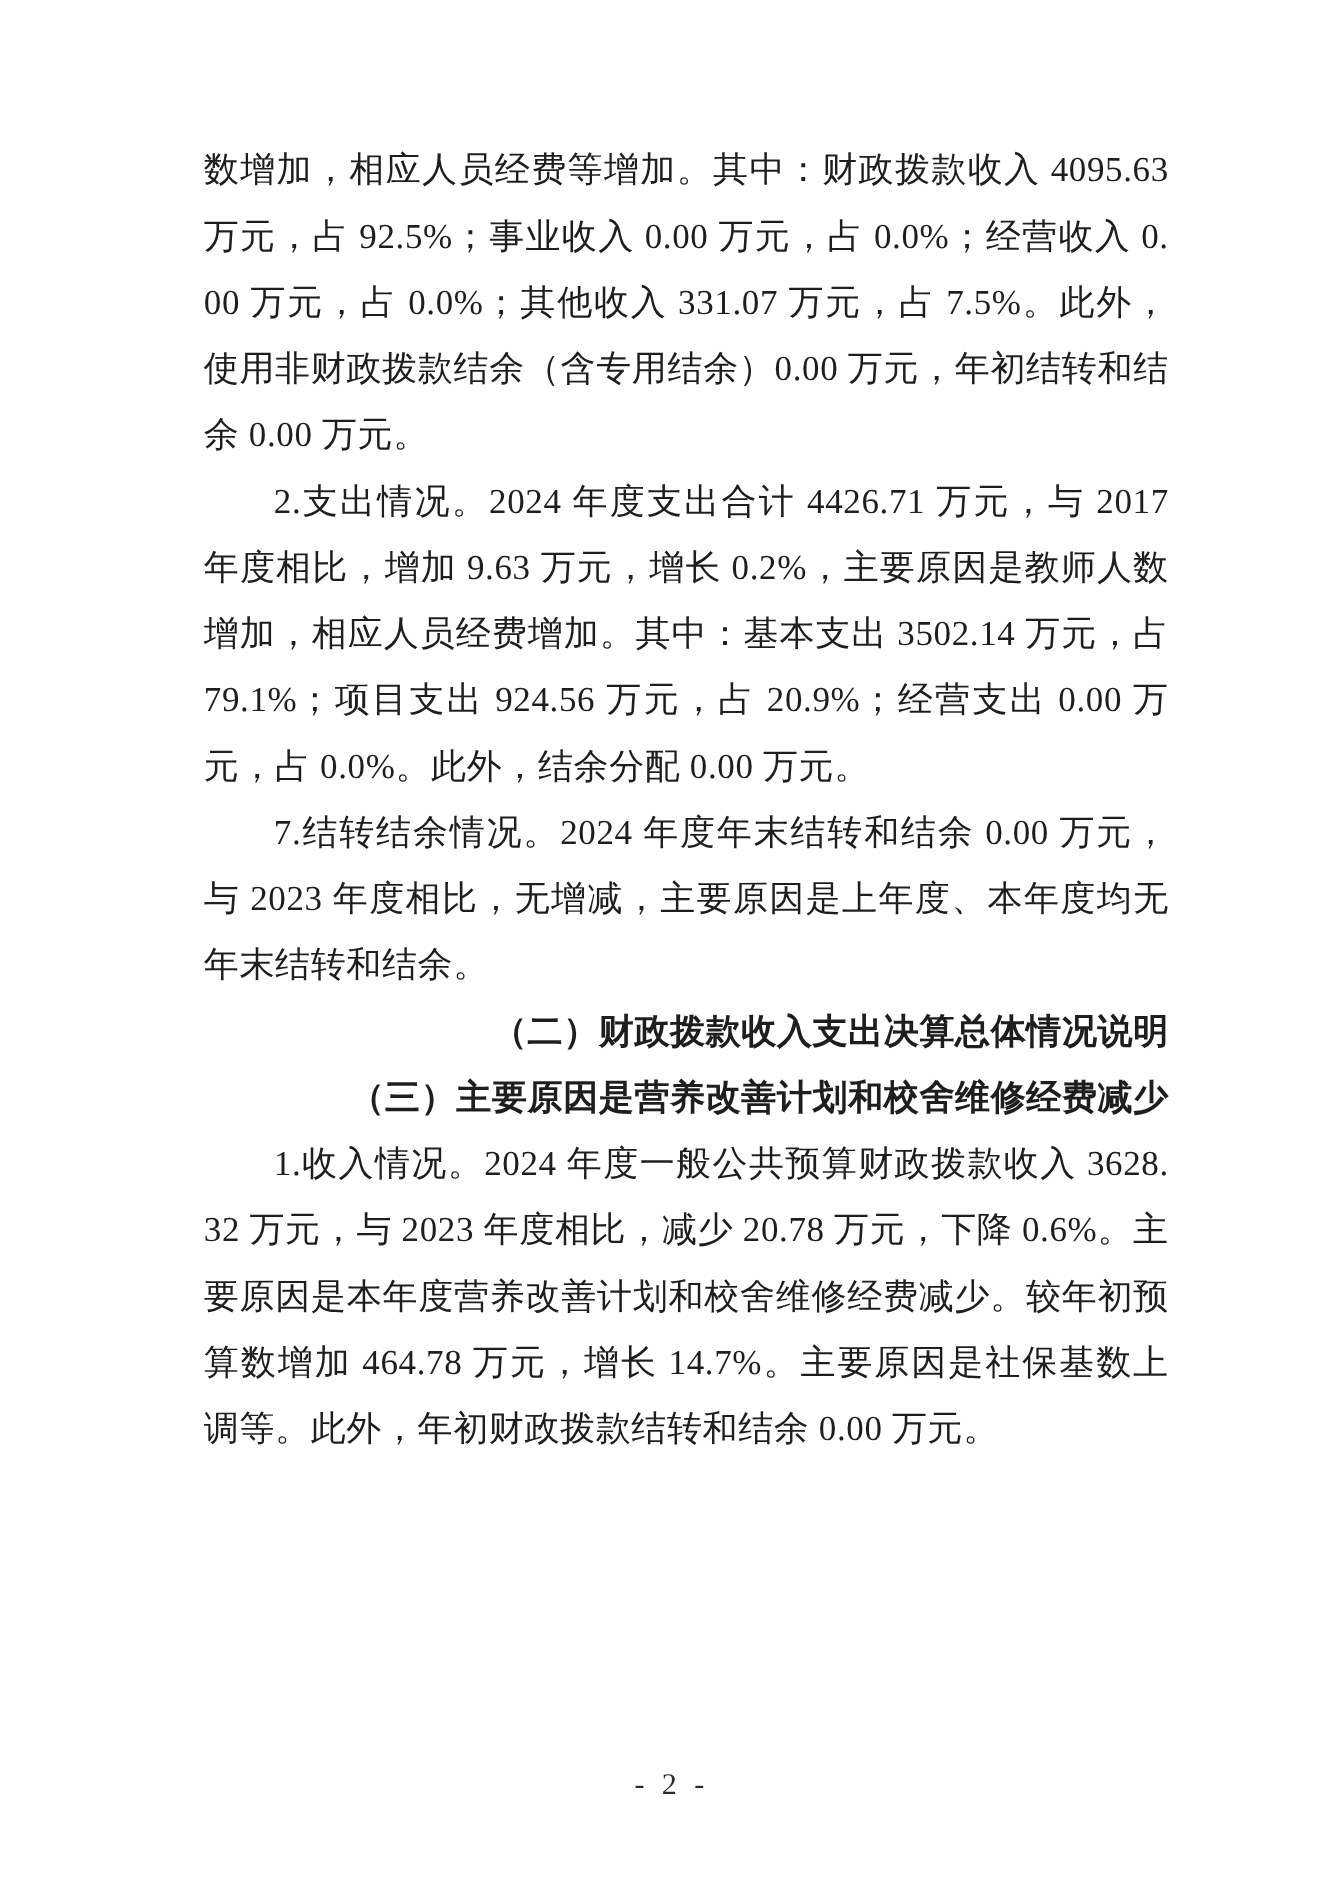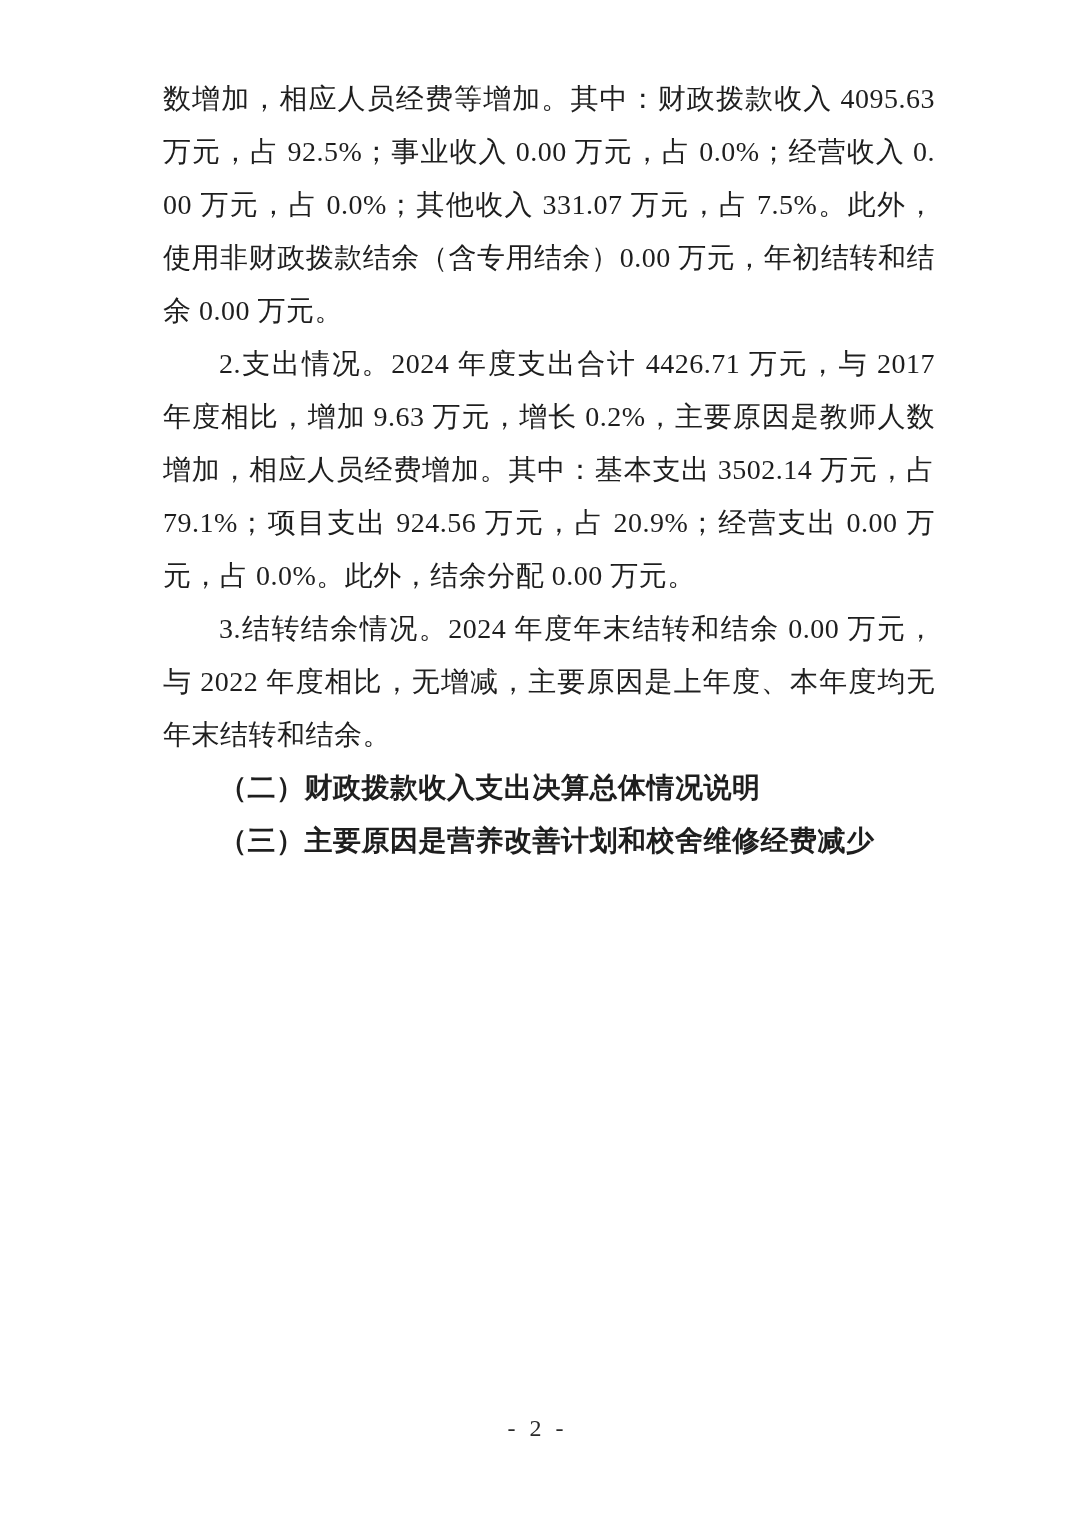--- a/index.html
+++ b/index.html
@@ -7,40 +7,40 @@
     padding: 0;
     background: #ffffff;
   }
   .page {
     position: relative;
     width: 1075px;
     height: 1520px;
     margin: 0 auto;
     background: #ffffff;
     box-sizing: border-box;
-    padding: 72px 140px 0 163px;
+    padding: 110px 140px 0 163px;
     font-family: "Liberation Serif", "DejaVu Serif", serif;
     color: #1e1e1e;
     overflow: hidden;
   }
   .para {
     margin: 0;
     font-size: 28px;
     line-height: 53px;
     text-align: justify;
     text-indent: 2em;
     letter-spacing: 0.5px;
     word-break: break-all;
   }
   .para.continuation {
     text-indent: 0;
   }
   .para.heading {
     font-weight: bold;
-    text-align: left;
+    text-align: right;
   }
   .page-footer {
     position: absolute;
     left: 0;
     bottom: 78px;
     width: 100%;
     text-align: center;
     font-size: 24px;
     line-height: 28px;
     color: #2a2a2a;
@@ -49,23 +49,24 @@
 </style>
 </head>
 <body>
 
 <div class="page">
 
   <p class="para continuation">数增加，相应人员经费等增加。其中：财政拨款收入 4095.63 万元，占 92.5%；事业收入 0.00 万元，占 0.0%；经营收入 0.00 万元，占 0.0%；其他收入 331.07 万元，占 7.5%。此外，使用非财政拨款结余（含专用结余）0.00 万元，年初结转和结余 0.00 万元。</p>
 
   <p class="para">2.支出情况。2024 年度支出合计 4426.71 万元，与 2017 年度相比，增加 9.63 万元，增长 0.2%，主要原因是教师人数增加，相应人员经费增加。其中：基本支出 3502.14 万元，占 79.1%；项目支出 924.56 万元，占 20.9%；经营支出 0.00 万元，占 0.0%。此外，结余分配 0.00 万元。</p>
 
-  <p class="para">3.结转结余情况。2024 年度年末结转和结余 0.00 万元，与 2022 年度相比，无增减，主要原因是上年度、本年度均无年末结转和结余。</p>
+  <p class="para">7.结转结余情况。2024 年度年末结转和结余 0.00 万元，与 2023 年度相比，无增减，主要原因是上年度、本年度均无年末结转和结余。</p>
 
   <p class="para heading">（二）财政拨款收入支出决算总体情况说明</p>
 
 
   <p class="para heading">（三）主要原因是营养改善计划和校舍维修经费减少</p>
 
+  <p class="para">1.收入情况。2024 年度一般公共预算财政拨款收入 3628.32 万元，与 2023 年度相比，减少 20.78 万元，下降 0.6%。主要原因是本年度营养改善计划和校舍维修经费减少。较年初预算数增加 464.78 万元，增长 14.7%。主要原因是社保基数上调等。此外，年初财政拨款结转和结余 0.00 万元。</p>
 
   <div class="page-footer">- 2 -</div>
 
 </div>
 
 </body></html>

